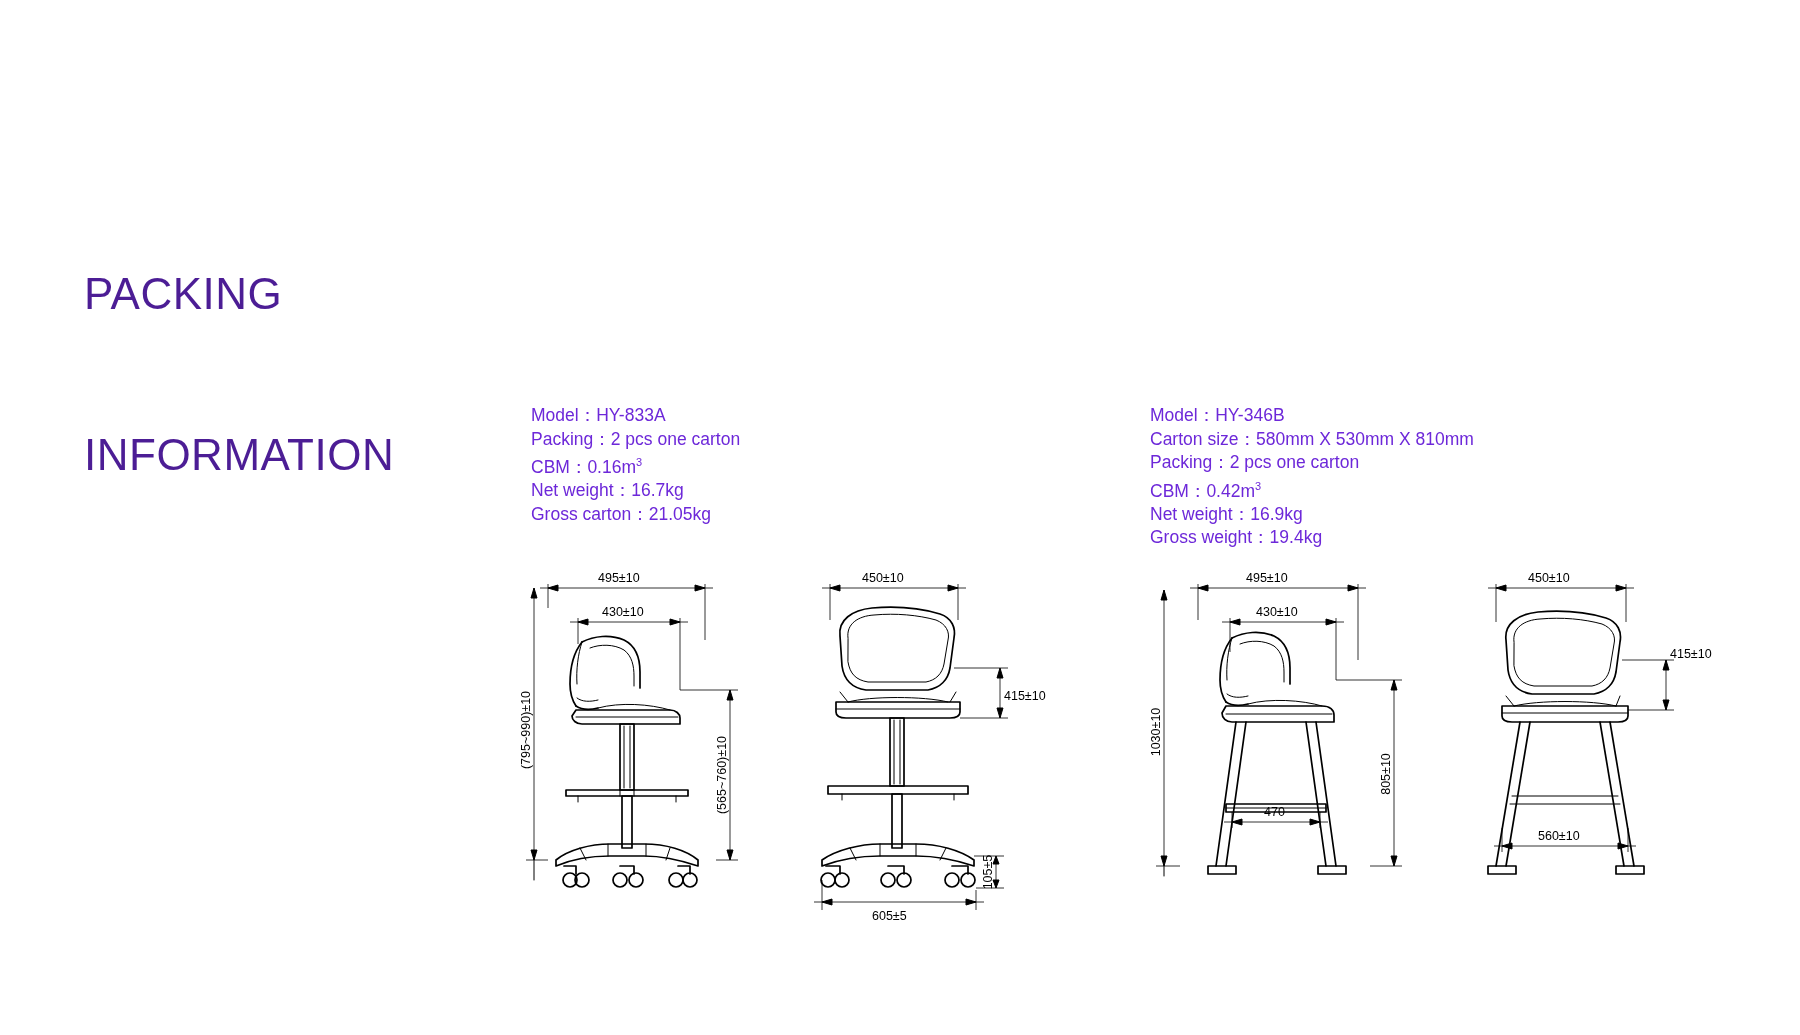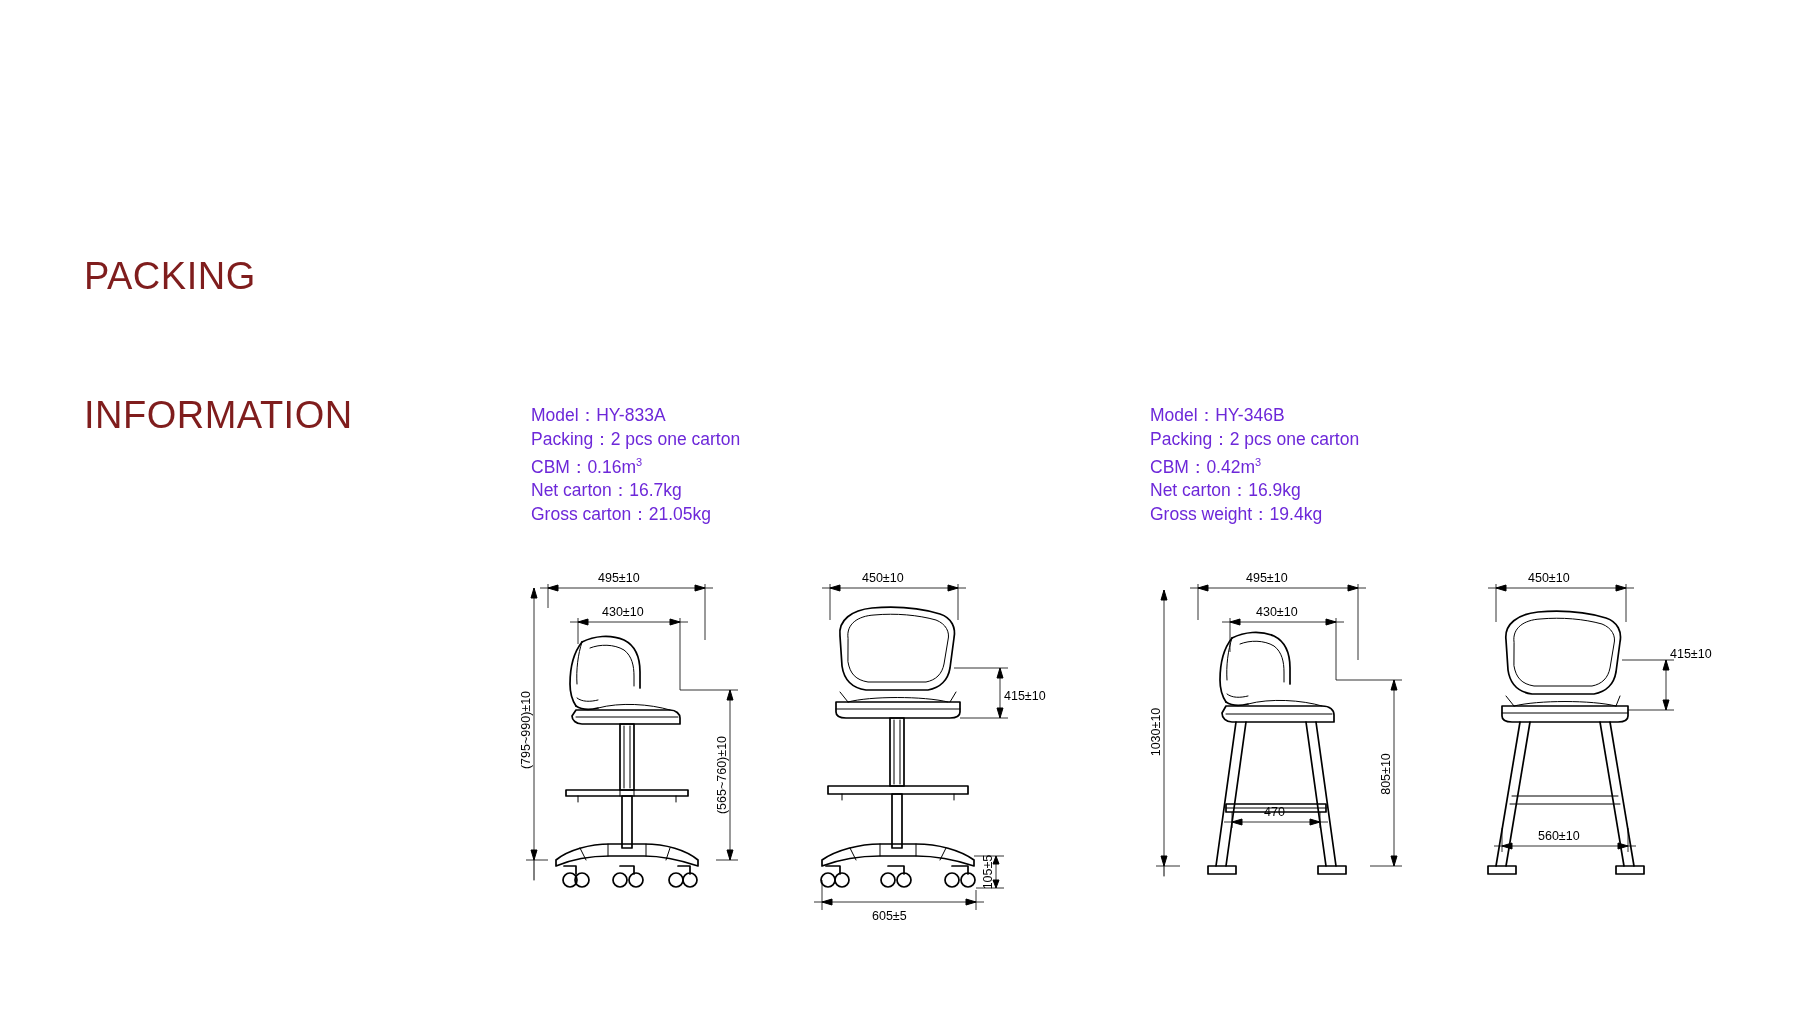--- a/index.html
+++ b/index.html
@@ -18,25 +18,25 @@
   .page {
     position: absolute;
     inset: 0;
   }
 
   
   .title {
     position: absolute;
     left: 84px;
     top: 160px;
-    font-size: 38px;
+    font-size: 44px;
     line-height: 1.22;
     font-weight: 400;
     letter-spacing: 0.5px;
-    color: #7f1d1d;
+    color: #4c1d95;
     white-space: pre;
   }
   .title .line { display: block; }
 
   
   .spec {
     position: absolute;
     font-size: 17.5px;
     line-height: 23.5px;
     color: #6d28d9;
@@ -108,29 +108,30 @@
 
   <div class="title">
     <span class="line">PACKING</span>
     <span class="line">INFORMATION</span>
   </div>
 
   <div class="spec spec-a">
     <span class="row">Model：HY-833A</span>
     <span class="row">Packing：2 pcs one carton</span>
     <span class="row"><span>CBM：0.16m</span><sup>3</sup></span>
-    <span class="row">Net carton：16.7kg</span>
+    <span class="row">Net weight：16.7kg</span>
     <span class="row">Gross carton：21.05kg</span>
   </div>
 
   <div class="spec spec-b">
     <span class="row">Model：HY-346B</span>
+    <span class="row">Carton size：580mm X 530mm X 810mm</span>
     <span class="row">Packing：2 pcs one carton</span>
     <span class="row"><span>CBM：0.42m</span><sup>3</sup></span>
-    <span class="row">Net carton：16.9kg</span>
+    <span class="row">Net weight：16.9kg</span>
     <span class="row">Gross weight：19.4kg</span>
   </div>
 
   <div class="drawings">
 
     <div class="dwg" style="left:520px;">
       <svg width="270" height="380" viewBox="0 0 270 380">
 
         <line class="dim" x1="28" y1="48" x2="28" y2="24"></line>
         <line class="dim" x1="185" y1="80" x2="185" y2="24"></line>

